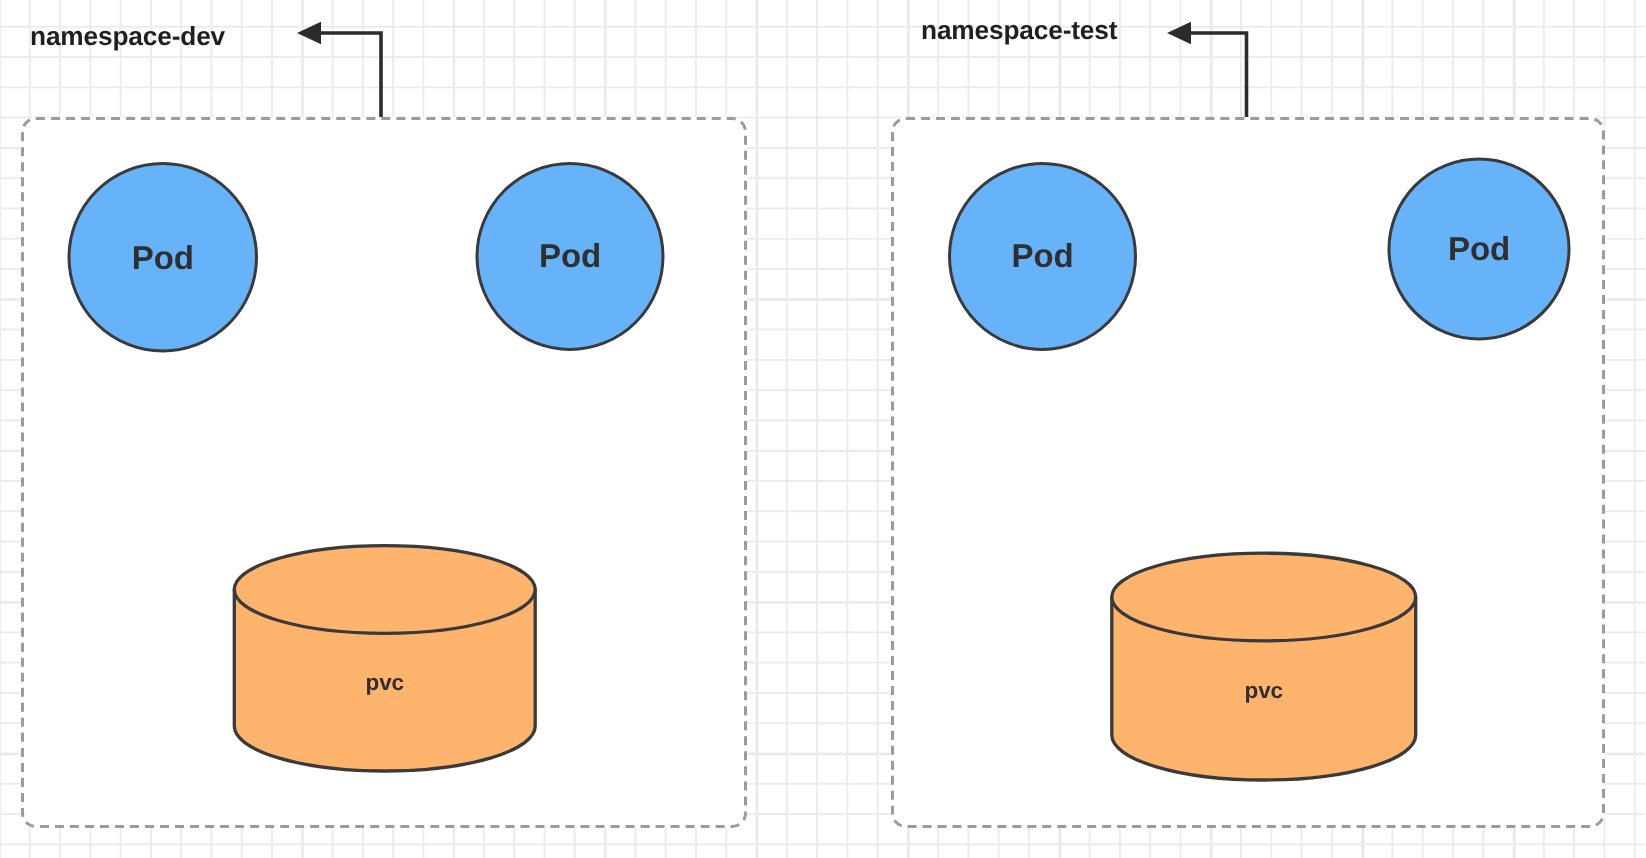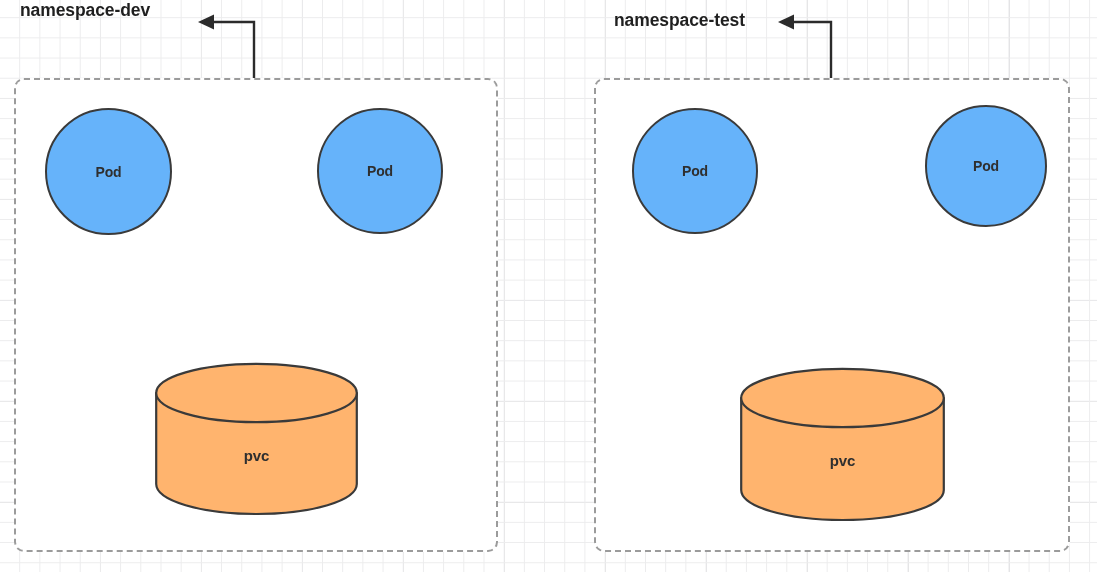--- a/index.html
+++ b/index.html
@@ -46,21 +46,21 @@
     position: absolute;
     border-radius: 50%;
     background: #66b3fa;
     border: 2px solid #3a3a3a;
     box-sizing: border-box;
     display: flex;
     align-items: center;
     justify-content: center;
   }
   .pod span {
-    font-size: 14px;
+    font-size: 22px;
     font-weight: bold;
     color: #2f2f2f;
     letter-spacing: -0.1px;
   }
 
   .cyl {
     position: absolute;
   }
   .cyl svg { display: block; overflow: visible; }
   .cyl .cyl-label {
@@ -75,21 +75,21 @@
   }
 
   .arrow { position: absolute; }
   .arrow svg { display: block; overflow: visible; }
 </style>
 </head>
 <body>
 
 <div id="canvas">
     <div class="ns-box" style="left: 14px; top: 78px; width: 484px; height: 474px; border-color: rgb(155, 155, 155); background: rgb(255, 255, 255);"></div>
-    <div class="ns-label" style="left: 20px; top: 0; text-align: right;">namespace-dev</div>
+    <div class="ns-label" style="left: 20px; top: 14px; text-align: right;">namespace-dev</div>
     <div class="arrow" style="left: 186px; top: 10px; width: 80px; height: 72px;">
       <svg width="80" height="72">
         <path d="M 68 68 L 68 12 L 26 12" fill="none" stroke="#2b2b2b" stroke-width="2.4" stroke-linecap="butt" stroke-linejoin="miter"></path>
         <path d="M 12 12 L 28 4.5 L 28 19.5 Z" fill="#2b2b2b"></path>
       </svg>
     </div>
     <div class="pod" style="left: 45px; top: 108px; width: 127px; height: 127px; background: rgb(102, 179, 250); border-color: rgb(58, 58, 58);">
       <span>Pod</span>
     </div>
     <div class="pod" style="left: 317px; top: 108px; width: 126px; height: 126px; background: rgb(102, 179, 250); border-color: rgb(58, 58, 58);">

